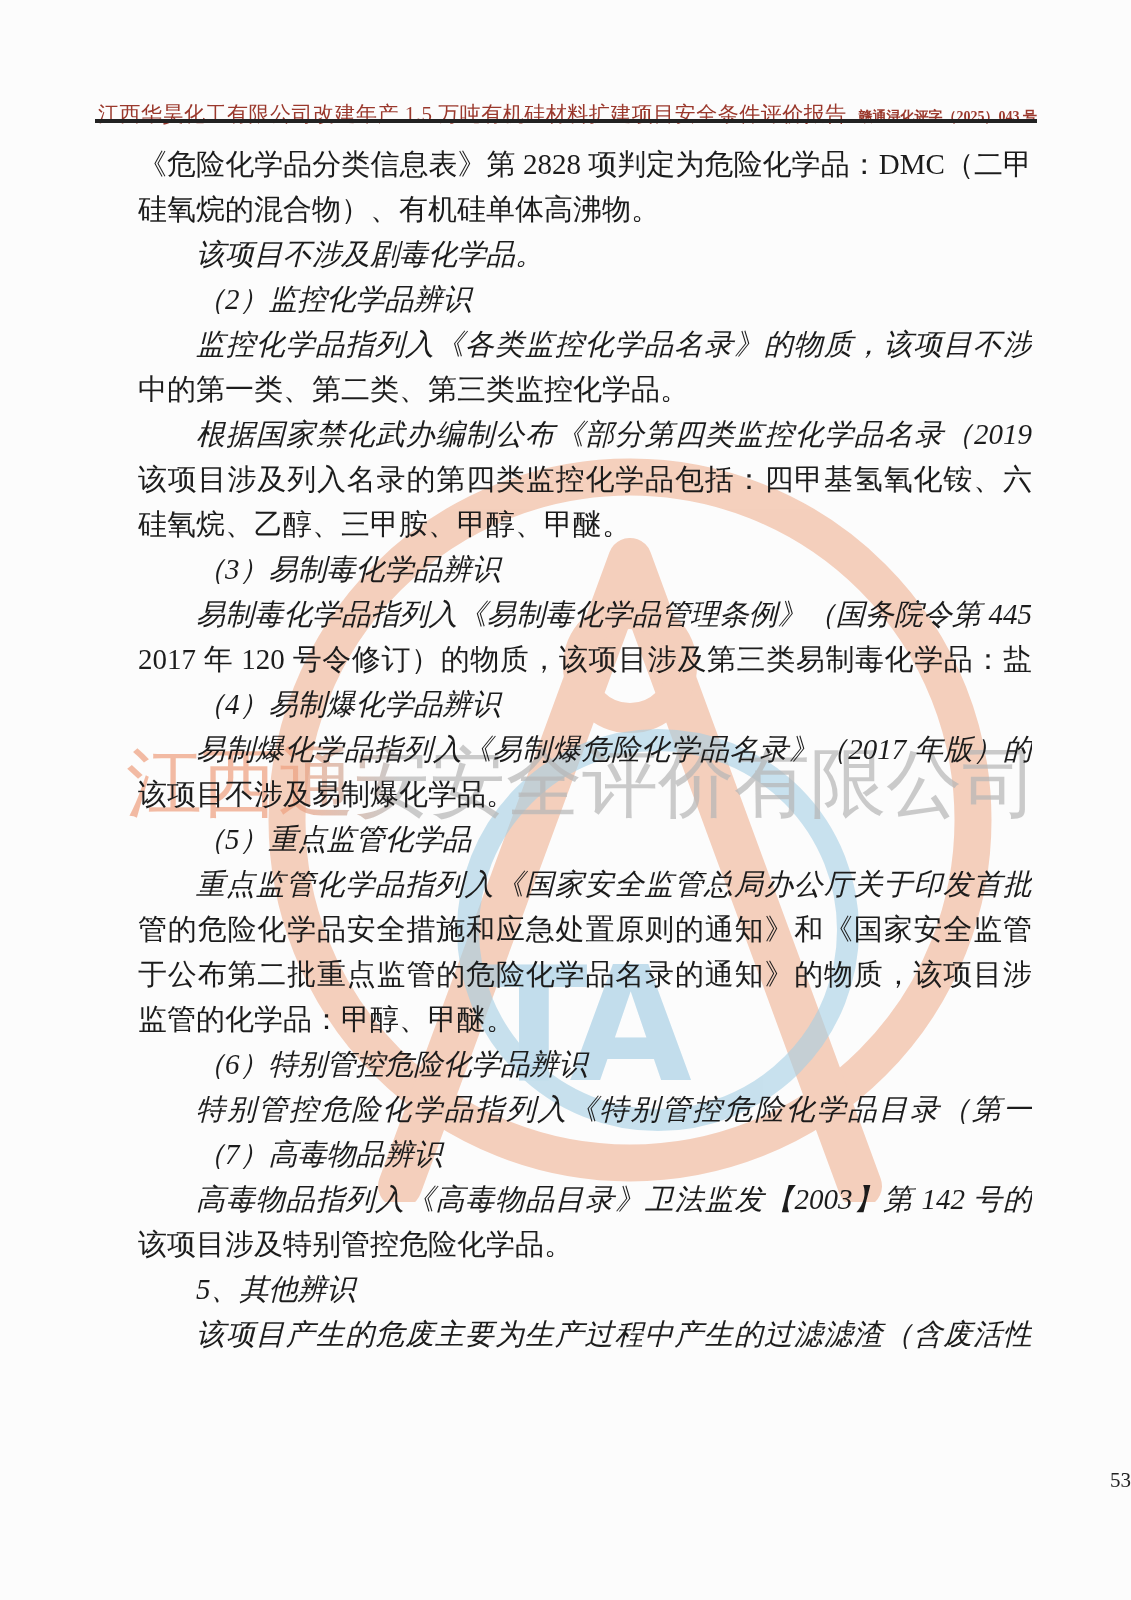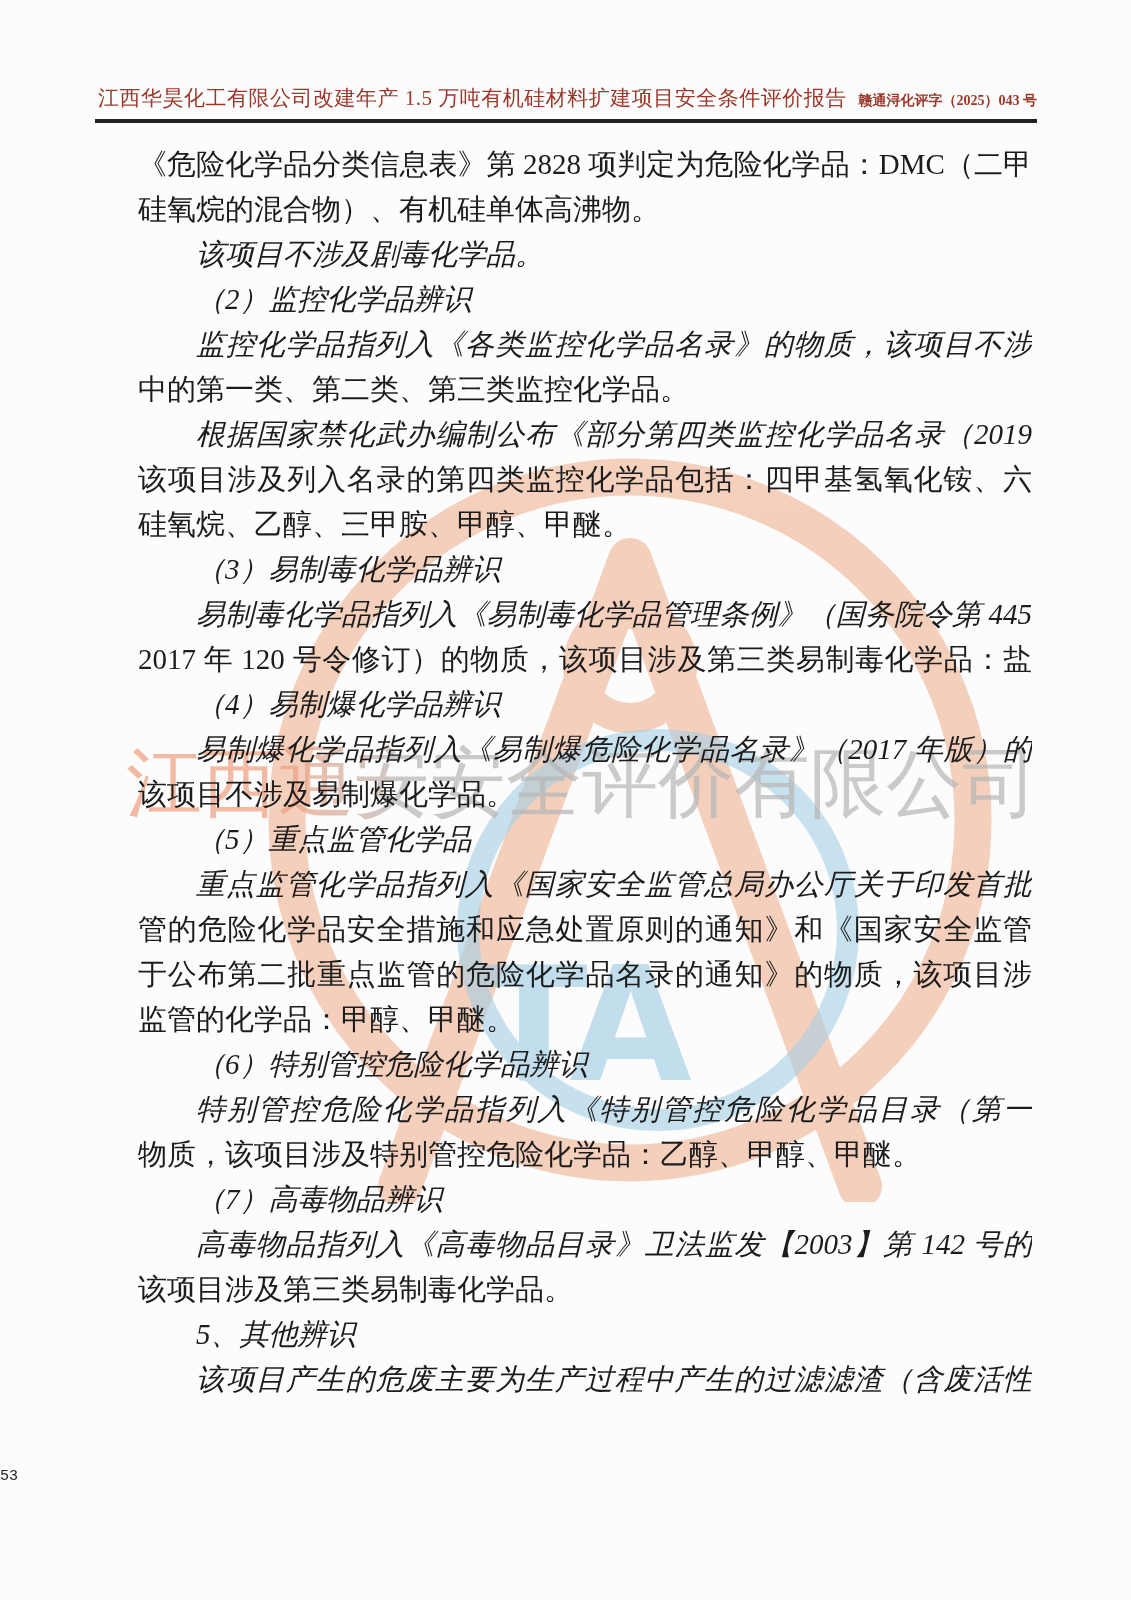--- a/index.html
+++ b/index.html
@@ -3,21 +3,21 @@
 <meta charset="utf-8">
 <style>
   html,body{margin:0;padding:0;}
   body{
     width:1131px;height:1600px;position:relative;overflow:hidden;
     background:#fcfcfc;
     font-family:"Liberation Serif","DejaVu Serif",serif;
   }
   
   .header{
-    position:absolute;top:84px;left:98px;width:939px;
+    position:absolute;top:100px;left:98px;width:939px;
     display:flex;justify-content:space-between;align-items:baseline;
     color:#9a382c;
   }
   .header-left{font-size:21px;letter-spacing:.5px;white-space:nowrap;}
   .header-right{font-size:14px;font-weight:700;white-space:nowrap;}
   .header-rule{
     position:absolute;top:119px;left:95px;width:942px;height:4px;
     background:#222;
   }
   
@@ -37,21 +37,21 @@
   .ln{height:45px;line-height:45px;white-space:nowrap;}
   .ln.indent{text-indent:2em;font-style:italic;}
   .ln.fill{
     white-space:normal;
     text-align:justify;text-align-last:justify;
     overflow:hidden;
   }
   
   .page-number{
     position:absolute;top:1468px;left:0;width:100%;z-index:3;
-    text-align:left;font-size:15px;color:#222;font-family:Liberation Mono, monospace;
+    text-align:right;font-size:21px;color:#222;
   }
 </style>
 </head>
 <body>
 
 <svg class="wm-logo" viewBox="0 0 756 764" xmlns="http://www.w3.org/2000/svg">
   <g opacity="0.5">
     <circle cx="378" cy="382" r="343" fill="none" stroke="#eda37e" stroke-width="37"></circle>
     <path d="M148 748 L378 122 L608 748" fill="none" stroke="#eda37e" stroke-width="44" stroke-linejoin="round" stroke-linecap="round"></path>
     <circle cx="378" cy="228" r="52" fill="none" stroke="#eda37e" stroke-width="30"></circle>
@@ -86,21 +86,20 @@
   <div class="ln indent">（4）易制爆化学品辨识</div>
   <div class="ln indent fill">易制爆化学品指列入《易制爆危险化学品名录》（2017 年版）的物质，</div>
   <div class="ln">该项目不涉及易制爆化学品。</div>
   <div class="ln indent">（5）重点监管化学品</div>
   <div class="ln indent fill">重点监管化学品指列入《国家安全监管总局办公厅关于印发首批重点监</div>
   <div class="ln fill">管的危险化学品安全措施和应急处置原则的通知》和《国家安全监管总局关</div>
   <div class="ln fill">于公布第二批重点监管的危险化学品名录的通知》的物质，该项目涉及重点</div>
   <div class="ln">监管的化学品：甲醇、甲醚。</div>
   <div class="ln indent">（6）特别管控危险化学品辨识</div>
   <div class="ln indent fill">特别管控危险化学品指列入《特别管控危险化学品目录（第一版）》的</div>
-  <div class="ln">物质，该项目涉及特别管控危险化学品：乙醇、甲醇、甲醚。</div>
   <div class="ln indent">（7）高毒物品辨识</div>
   <div class="ln indent fill">高毒物品指列入《高毒物品目录》卫法监发【2003】第 142 号的物质，</div>
-  <div class="ln">该项目涉及第三类易制毒化学品。</div>
+  <div class="ln">该项目涉及特别管控危险化学品。</div>
   <div class="ln indent">5、其他辨识</div>
   <div class="ln indent fill">该项目产生的危废主要为生产过程中产生的过滤滤渣（含废活性炭、废</div>
 </div>
 
 <div class="page-number">53</div>
 
 </body></html>

